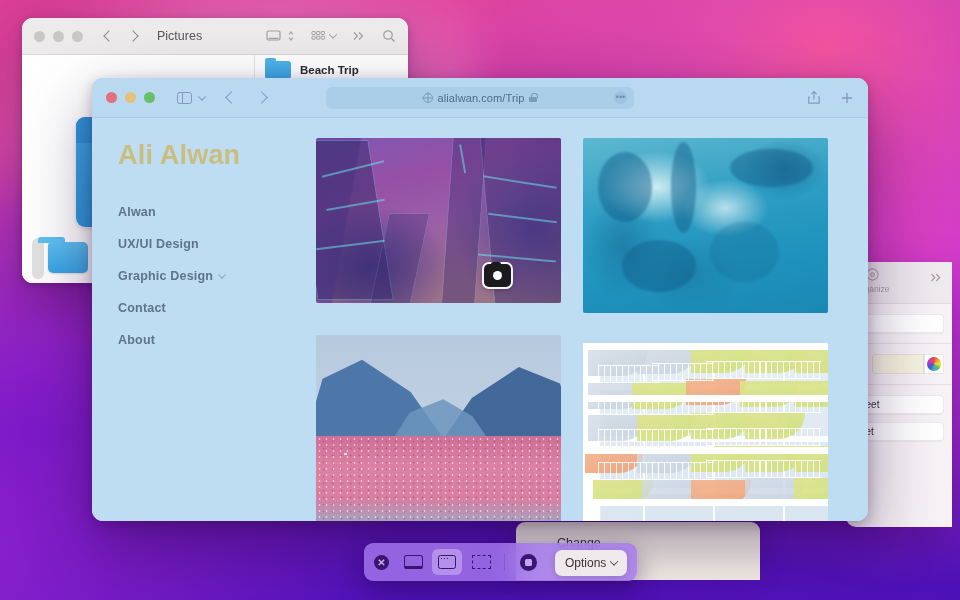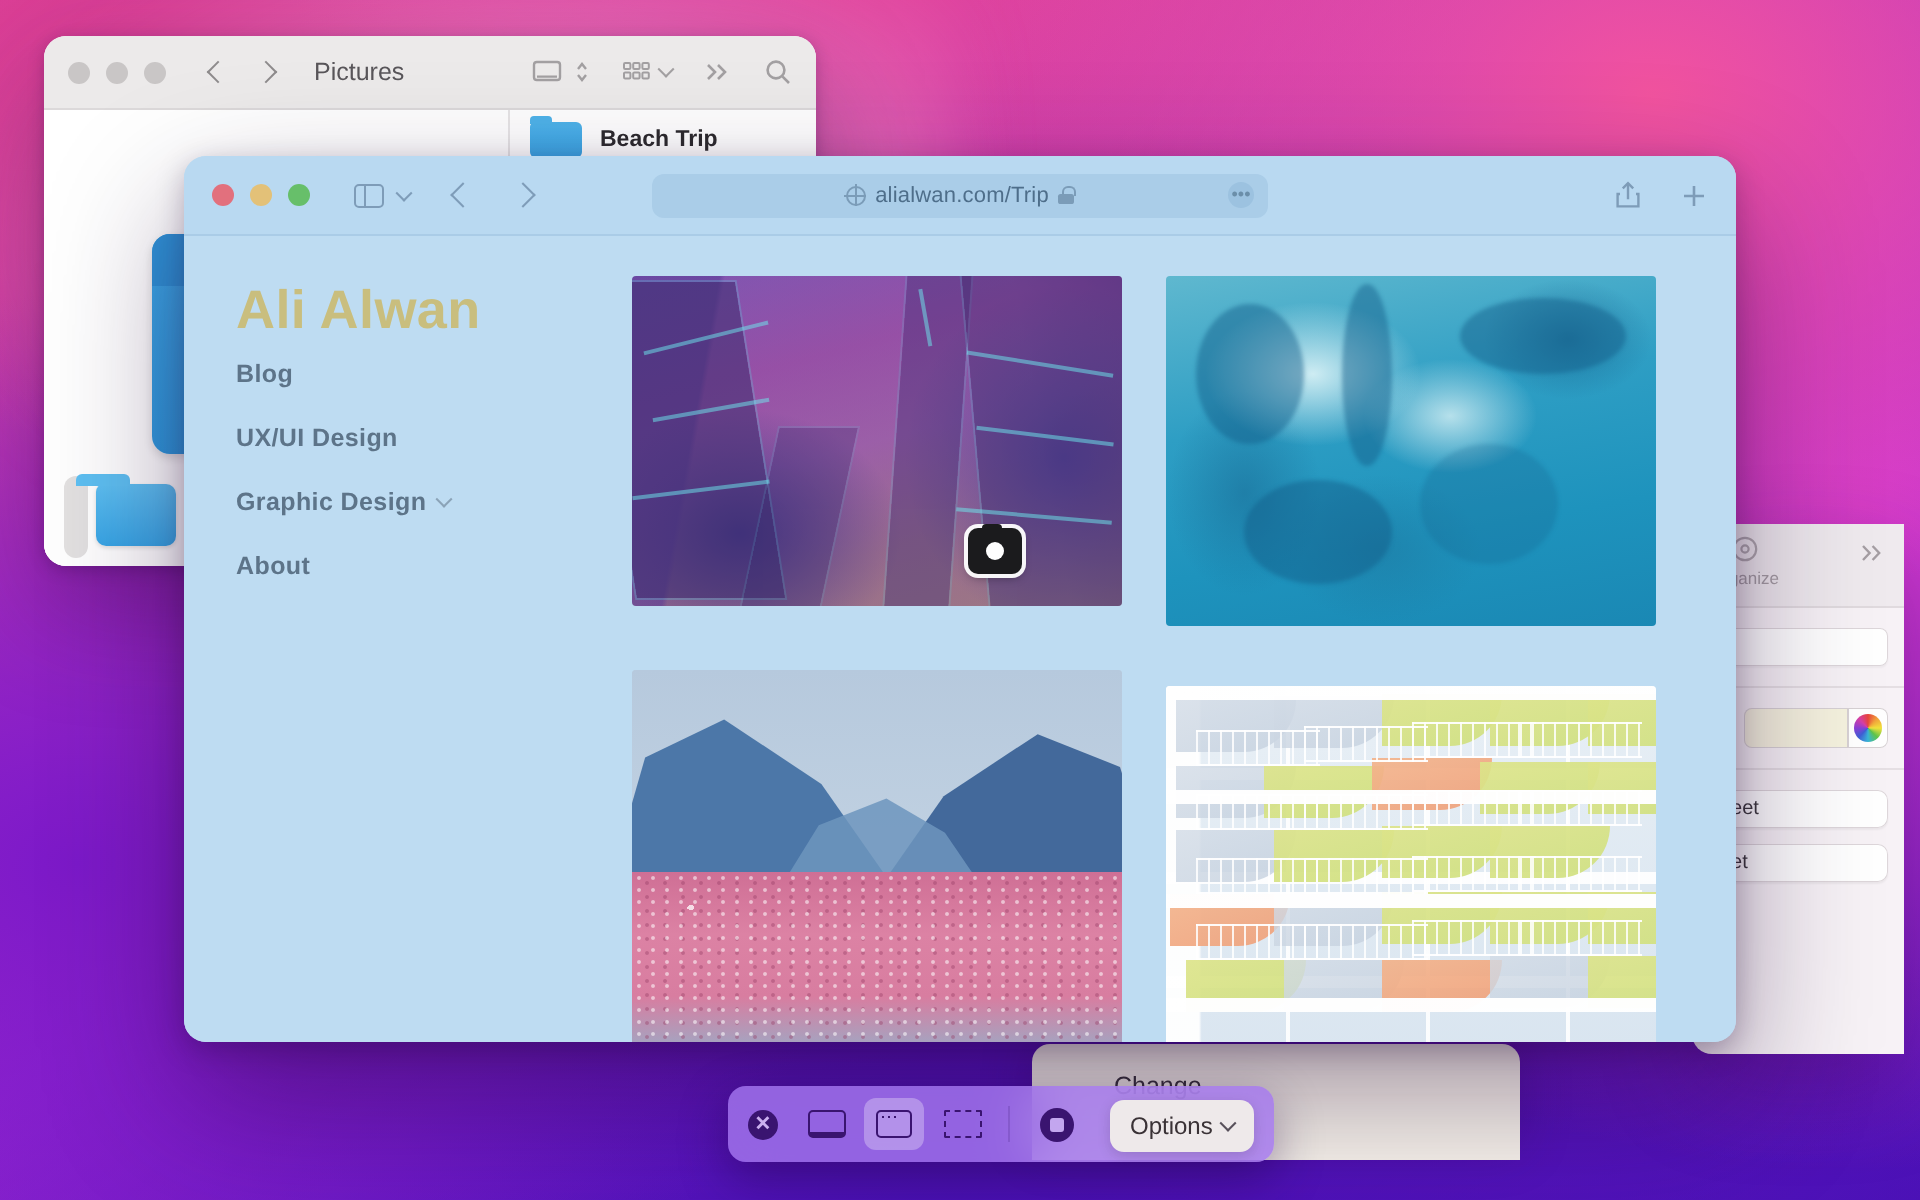--- a/index.html
+++ b/index.html
@@ -216,21 +216,21 @@
     font-size: 9px; color: #6b8ea9; line-height: 1;
   }
   #safari-right {
     margin-left: auto; display: flex; align-items: center; gap: 19px; color: #7e9cb8;
   }
 
   
   #page { height: calc(100% - 40px); display: flex; background: #bedcf2; }
   #page-sidebar { width: 224px; padding: 22px 0 0 26px; }
   #site-title {
-    font-size: 27px; font-weight: 700; color: #c9be7e; letter-spacing: .2px; 
+    font-size: 27px; font-weight: 700; color: #c9be7e; letter-spacing: .2px; margin-bottom: 25px;
   }
   #site-bio {
     font-size: 10.5px; line-height: 1.62; color: #6c8296; max-width: 135px; margin-bottom: 33px;
   }
   #nav { display: flex; flex-direction: column; gap: 0; }
   .nav-item {
     display: flex; align-items: center; gap: 6px;
     font-size: 12.5px; font-weight: 600; color: #5d7489;
     padding: 9px 0; letter-spacing: .2px;
   }
@@ -552,28 +552,31 @@
         </svg>
       </span>
     </div>
   </div>
 
   <div id="page">
     <div id="page-sidebar">
       <div id="site-title">Ali Alwan</div>
       <nav id="nav">
         <a class="nav-item">
-          <span>Blog</span>
+          <span>Alwan</span>
         </a>
         <a class="nav-item">
           <span>UX/UI Design</span>
         </a>
         <a class="nav-item">
           <span>Graphic Design</span>
           <span class="nav-chev"></span>
+        </a>
+        <a class="nav-item">
+          <span>Contact</span>
         </a>
         <a class="nav-item">
           <span>About</span>
         </a>
       </nav>
     </div>
 
     <div id="gallery">
       <div class="tile t1 ph1">
         <span class="strut s1"></span>

